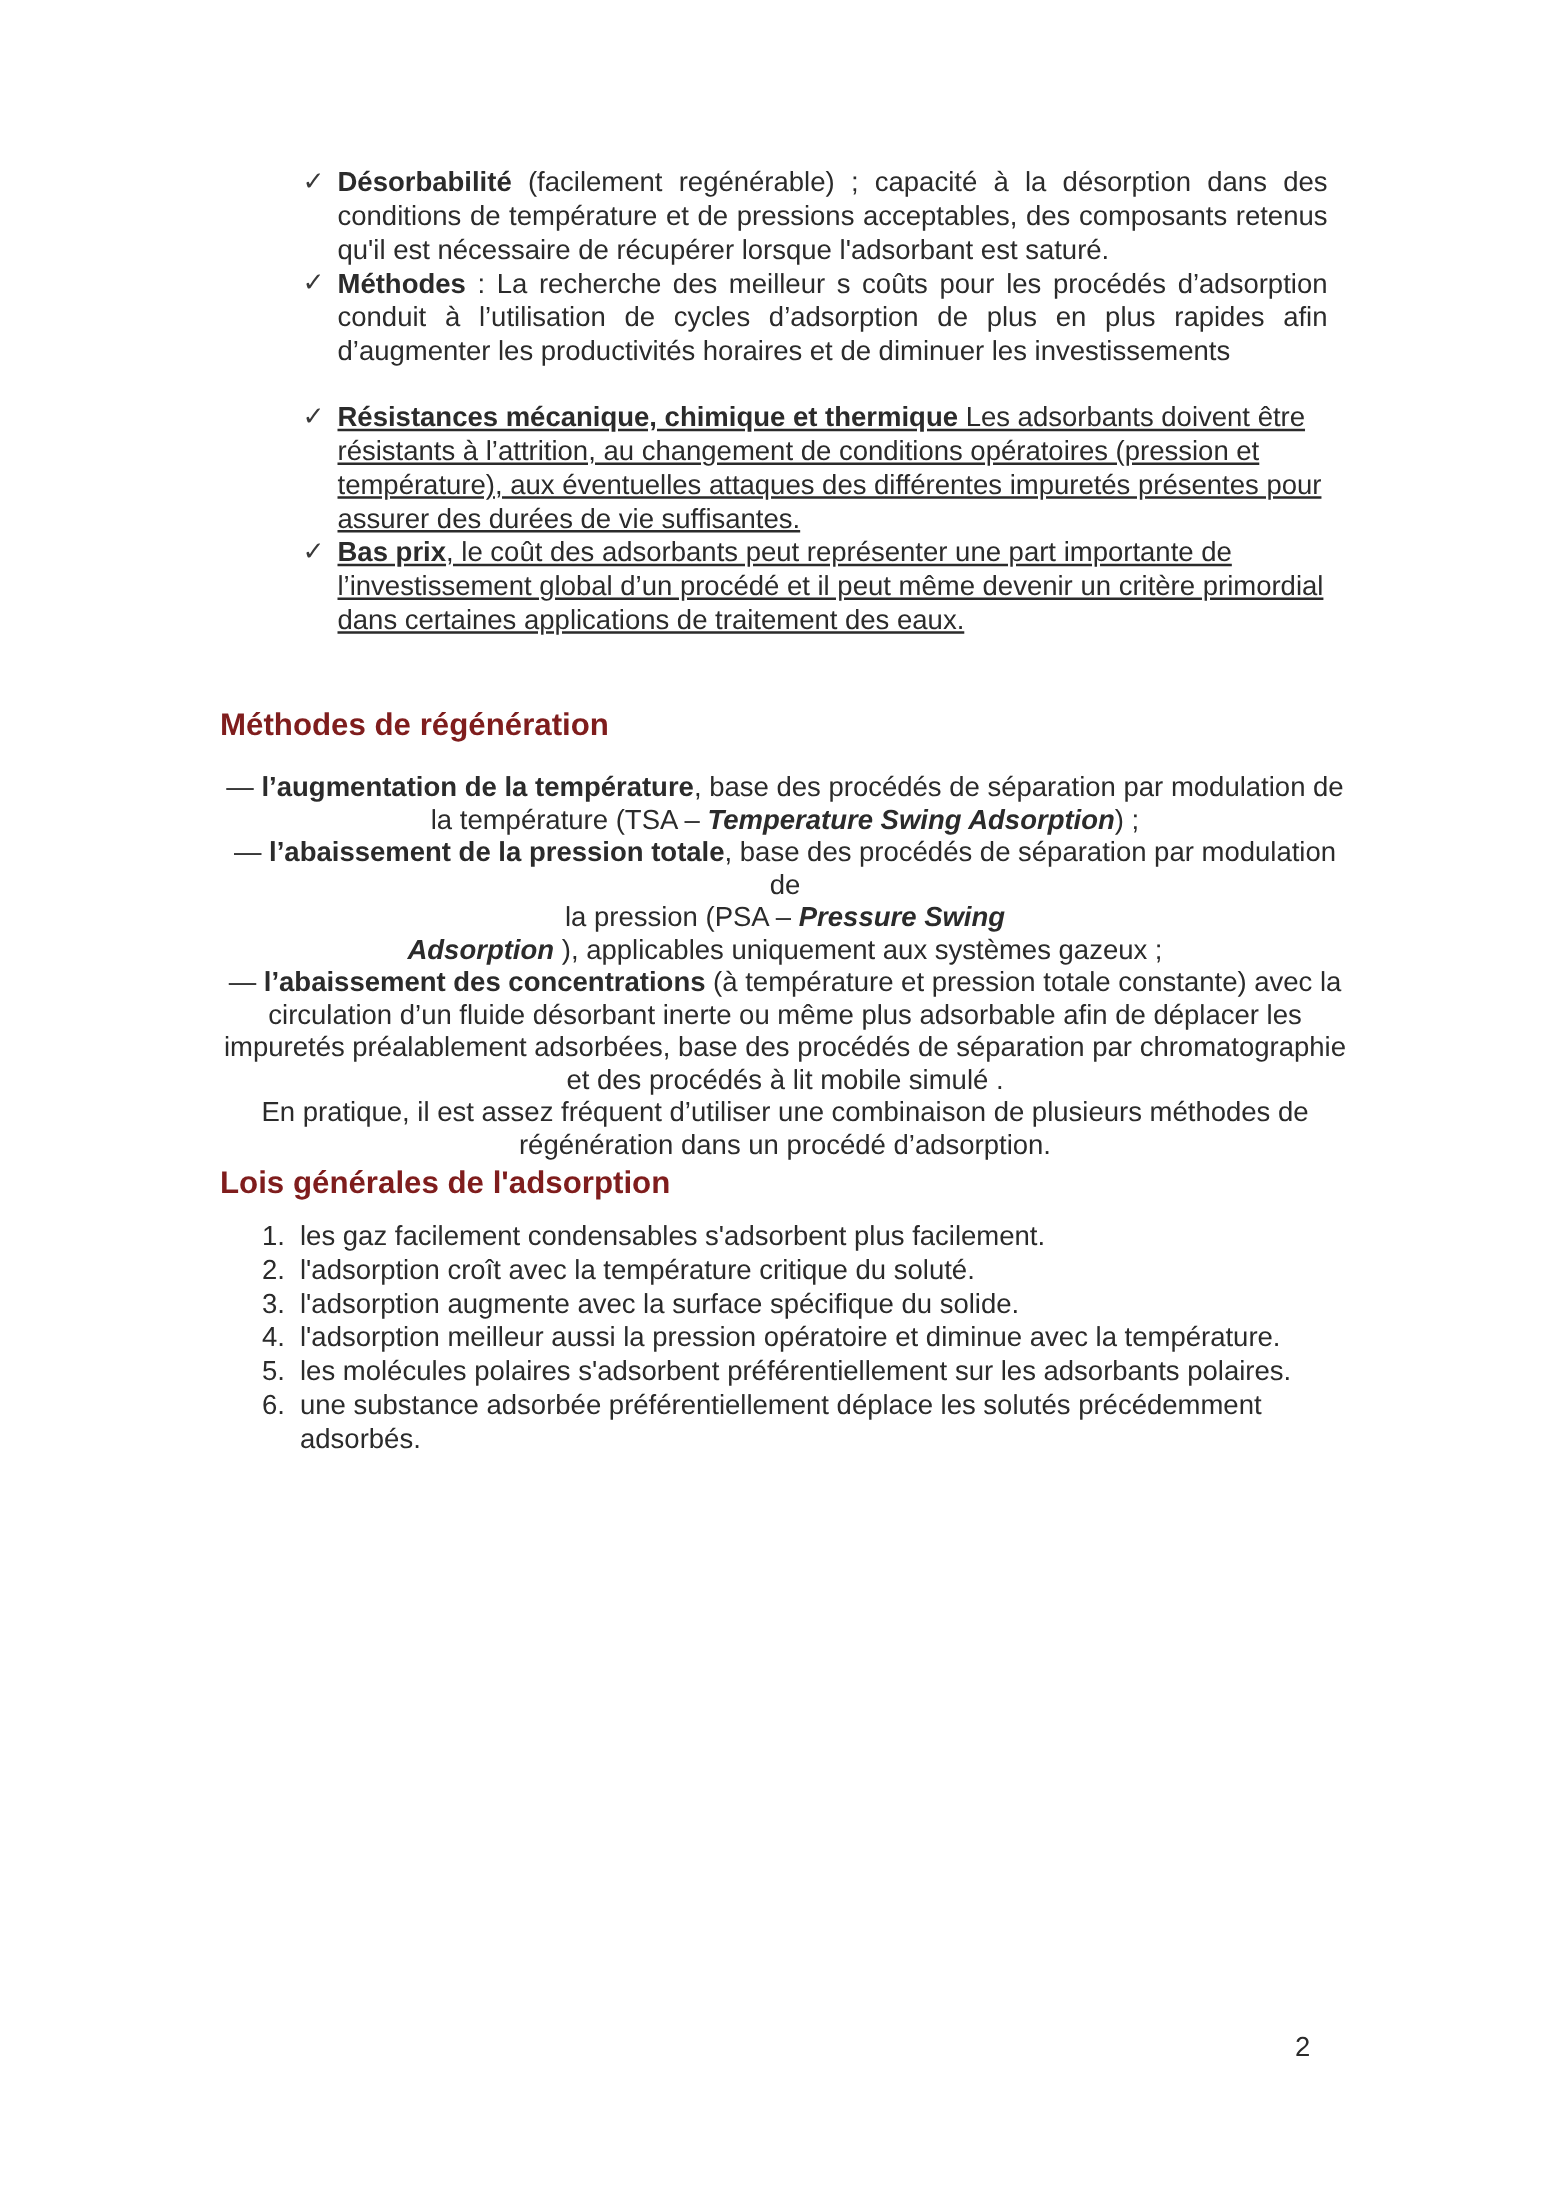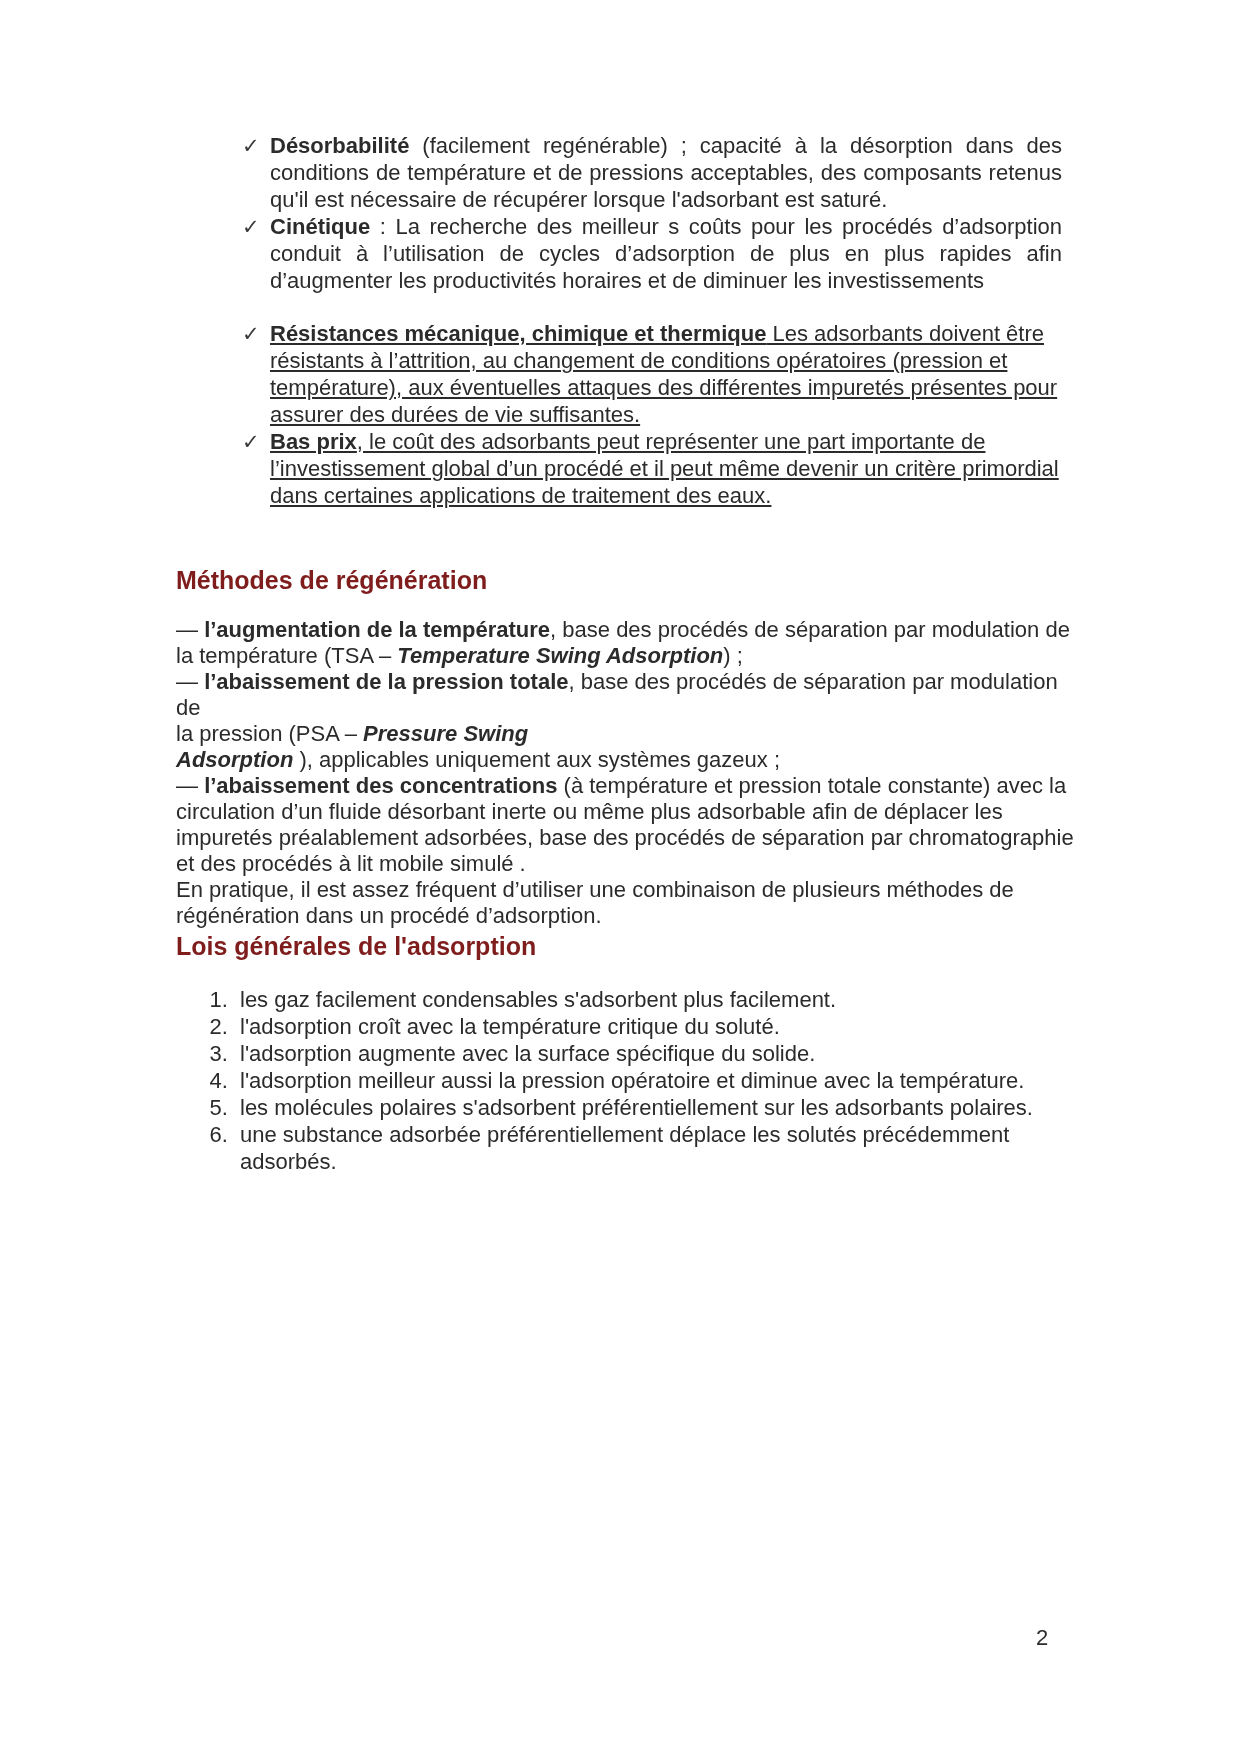--- a/index.html
+++ b/index.html
@@ -39,25 +39,25 @@
     line-height: 30px;
     font-weight: bold;
     margin: 0;
     color: #7f1d1d;
   }
   .h-methodes { margin-top: 56px; }
   .h-lois { margin-top: 2px; }
 
   .intro { margin: 0; line-height: 27px; }
 
-  .methods { margin-top: 22px; line-height: 26px; max-width: 906px; }
+  .methods { margin-top: 22px; line-height: 26px; max-width: 906px; text-align: center; }
   .methods .tline { min-height: 26px; }
 
   ol.lois {
-    margin: 25px 0 0 0;
+    margin: 14px 0 0 0;
     padding-left: 58px;
     line-height: 27px;
   }
   ol.lois li { white-space: pre-line; padding-left: 6px; }
 
   .pagenum {
     position: absolute;
     left: 1036px;
     top: 1625px;
     font-size: 22px;
@@ -70,21 +70,21 @@
 <div class="page">
   <div class="content">
 
     <div class="checklist">
       <div class="check-item justify">
         <span class="mark">✓</span>
         <div class="ctext"><span class="b">Désorbabilité</span><span> (facilement regénérable) ; capacité à la désorption dans des conditions de température et de pressions acceptables, des composants retenus qu'il est nécessaire de récupérer lorsque l'adsorbant est saturé.</span></div>
       </div>
       <div class="check-item justify">
         <span class="mark">✓</span>
-        <div class="ctext"><span class="b">Cinétique</span><span> : La recherche des meilleur s coûts pour les procédés d’adsorption conduit à l’utilisation de cycles d’adsorption de plus en plus rapides afin d’augmenter les productivités horaires et de diminuer les investissements</span></div>
+        <div class="ctext"><span class="b">Méthodes</span><span> : La recherche des meilleur s coûts pour les procédés d’adsorption conduit à l’utilisation de cycles d’adsorption de plus en plus rapides afin d’augmenter les productivités horaires et de diminuer les investissements</span></div>
       </div>
       <div class="check-item wide gap-top">
         <span class="mark">✓</span>
         <div class="ctext"><span class="b">Résistances mécanique, chimique et thermique</span><span> Les adsorbants doivent être résistants à l’attrition, au changement de conditions opératoires (pression et température), aux éventuelles attaques des différentes impuretés présentes pour assurer des durées de vie suffisantes.</span></div>
       </div>
       <div class="check-item wide">
         <span class="mark">✓</span>
         <div class="ctext"><span class="b">Bas prix</span><span>, le coût des adsorbants peut représenter une part importante de l’investissement global d’un procédé et il peut même devenir un critère primordial dans certaines applications de traitement des eaux.</span></div>
       </div>
     </div>

